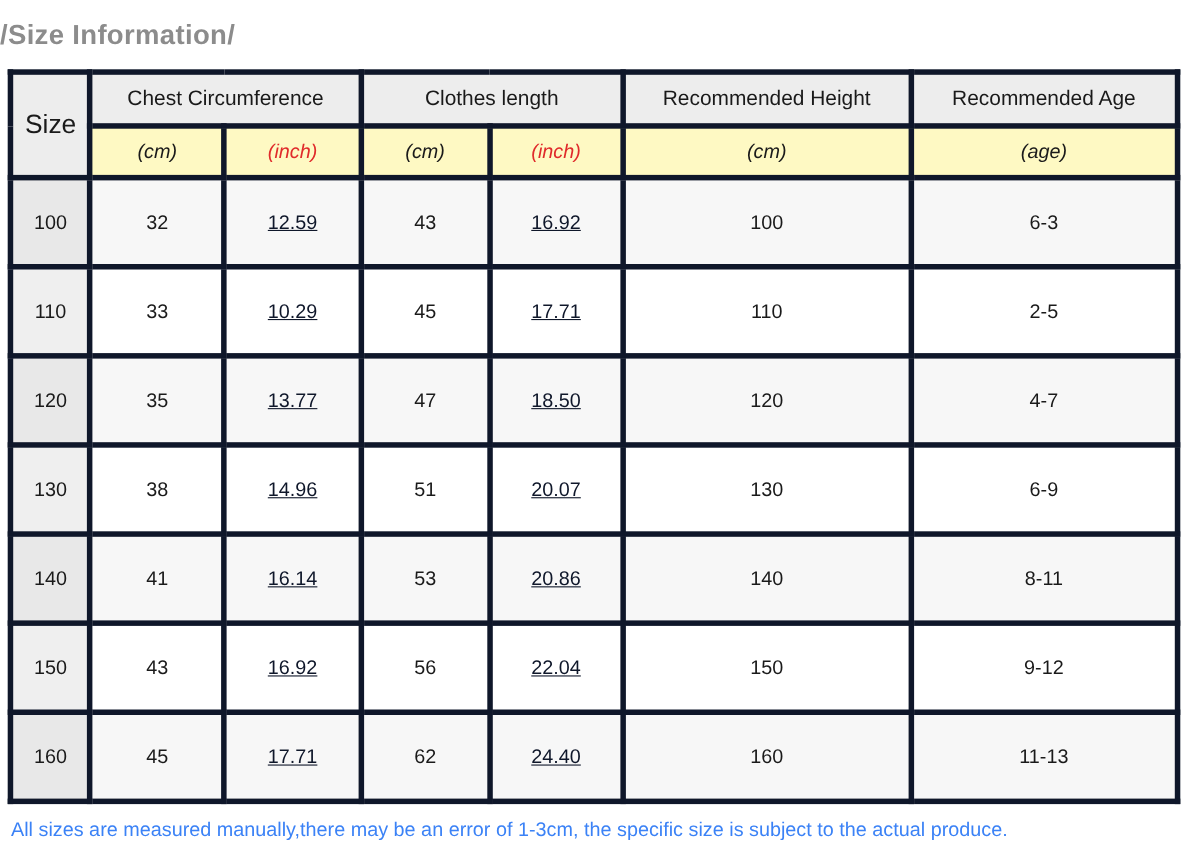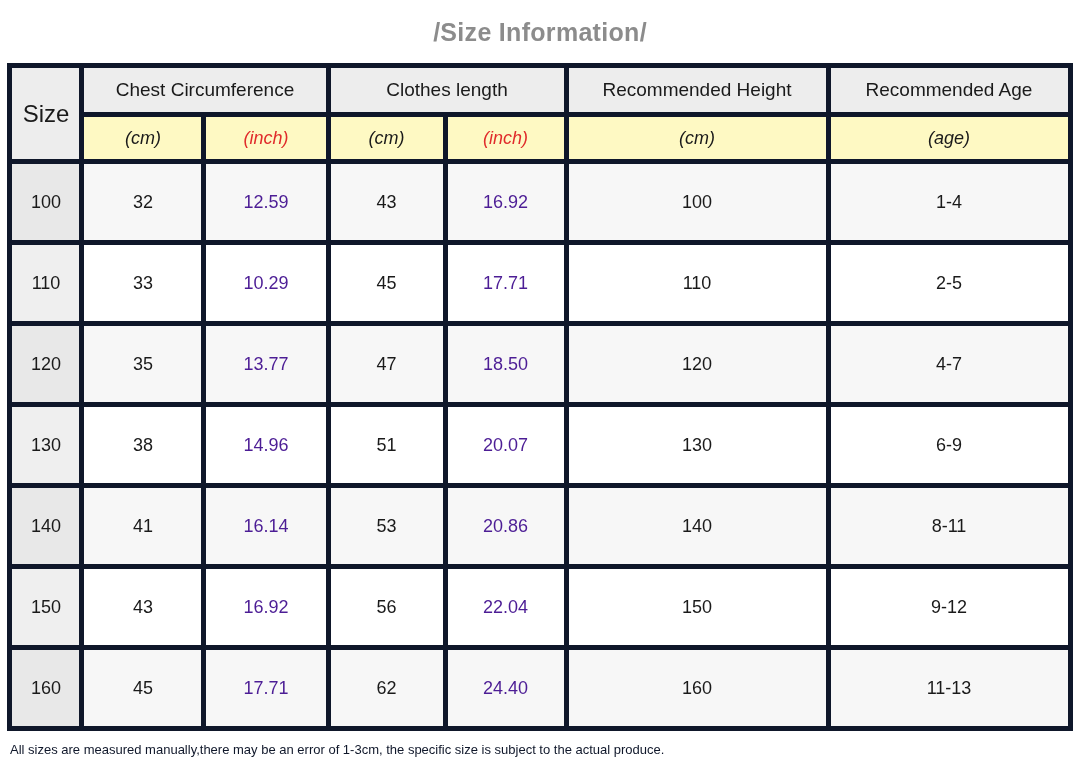--- a/index.html
+++ b/index.html
@@ -14,21 +14,21 @@
     color: #1a1a1a;
     overflow: hidden;
   }
   .page {
     width: 1080px;
     height: 779px;
     position: relative;
     box-sizing: border-box;
   }
   .title {
-    text-align: center;
+    text-align: left;
     font-size: 25px;
     font-weight: bold;
     color: #8c8c8c;
     padding-top: 18px;
     padding-bottom: 16px;
     letter-spacing: 0.3px;
   }
   table.size-table {
     width: 1060px;
     margin: 0 auto;
@@ -74,28 +74,29 @@
   .row-odd td { background: #f7f7f7; }
   .row-even td { background: #ffffff; }
   .size-cell {
     background: #e8e8e8 !important;
     font-size: 19px;
   }
   .row-even .size-cell {
     background: #efefef !important;
   }
   .inch-val {
-    color: #4c1d95;
+    color: #0f172a;
+    text-decoration: underline;
   }
   .note {
     width: 1060px;
     margin: 10px auto 0 auto;
-    font-size: 13px;
+    font-size: 18px;
     line-height: 1.45;
-    color: #0f172a;
+    color: #3b82f6;
     text-align: left;
   }
   col.c-size { width: 72px; }
   col.c-chest-cm { width: 122px; }
   col.c-chest-in { width: 124px; }
   col.c-len-cm { width: 117px; }
   col.c-len-in { width: 121px; }
   col.c-height { width: 262px; }
   col.c-age { width: 242px; }
 </style>
@@ -134,21 +135,21 @@
       </tr>
     </thead>
     <tbody>
       <tr class="body-row row-odd">
         <td class="size-cell">100</td>
         <td>32</td>
         <td class="inch-val">12.59</td>
         <td>43</td>
         <td class="inch-val">16.92</td>
         <td>100</td>
-        <td>1-4</td>
+        <td>6-3</td>
       </tr>
       <tr class="body-row row-even">
         <td class="size-cell">110</td>
         <td>33</td>
         <td class="inch-val">10.29</td>
         <td>45</td>
         <td class="inch-val">17.71</td>
         <td>110</td>
         <td>2-5</td>
       </tr>

